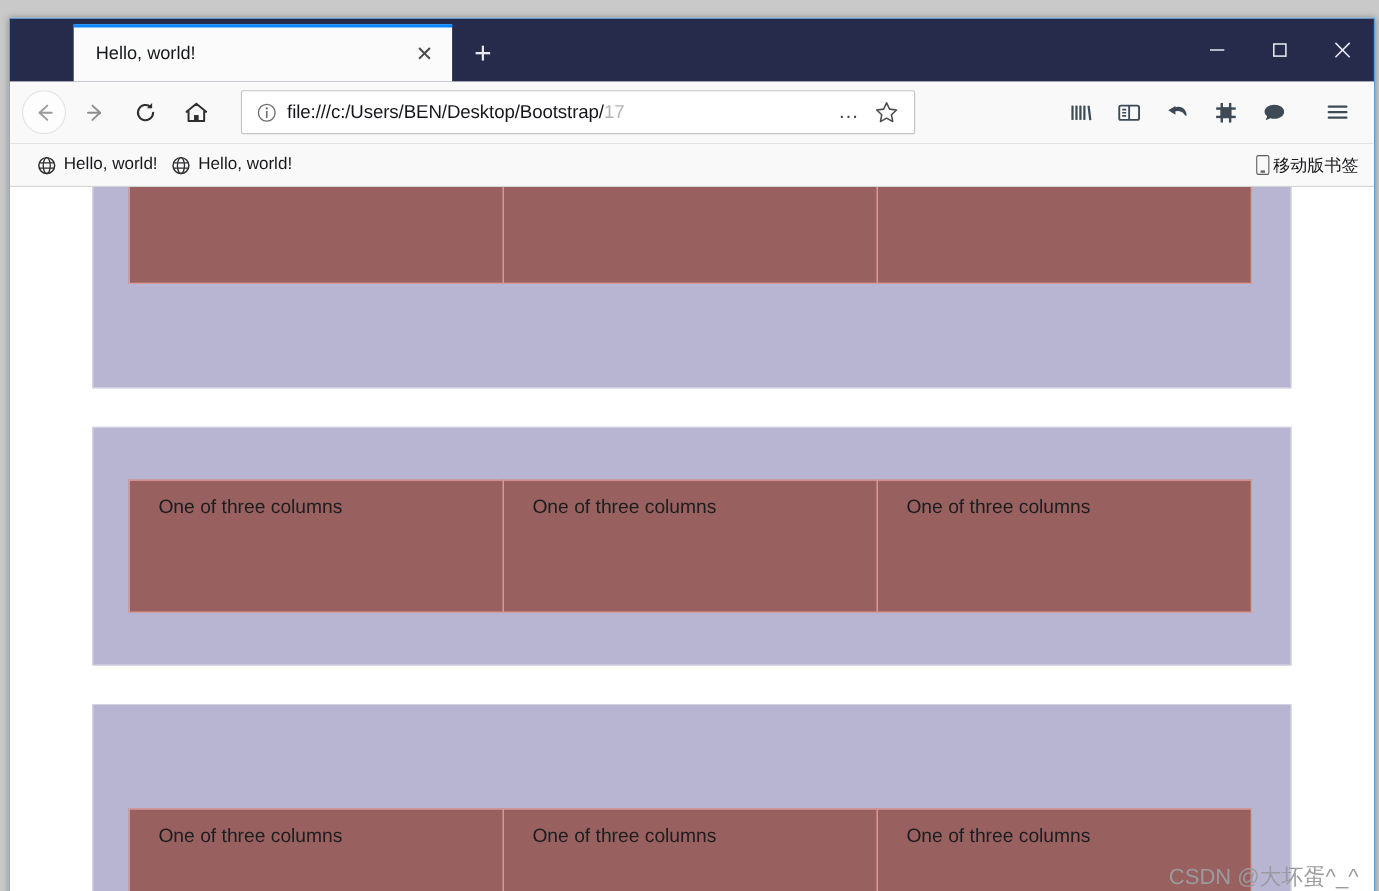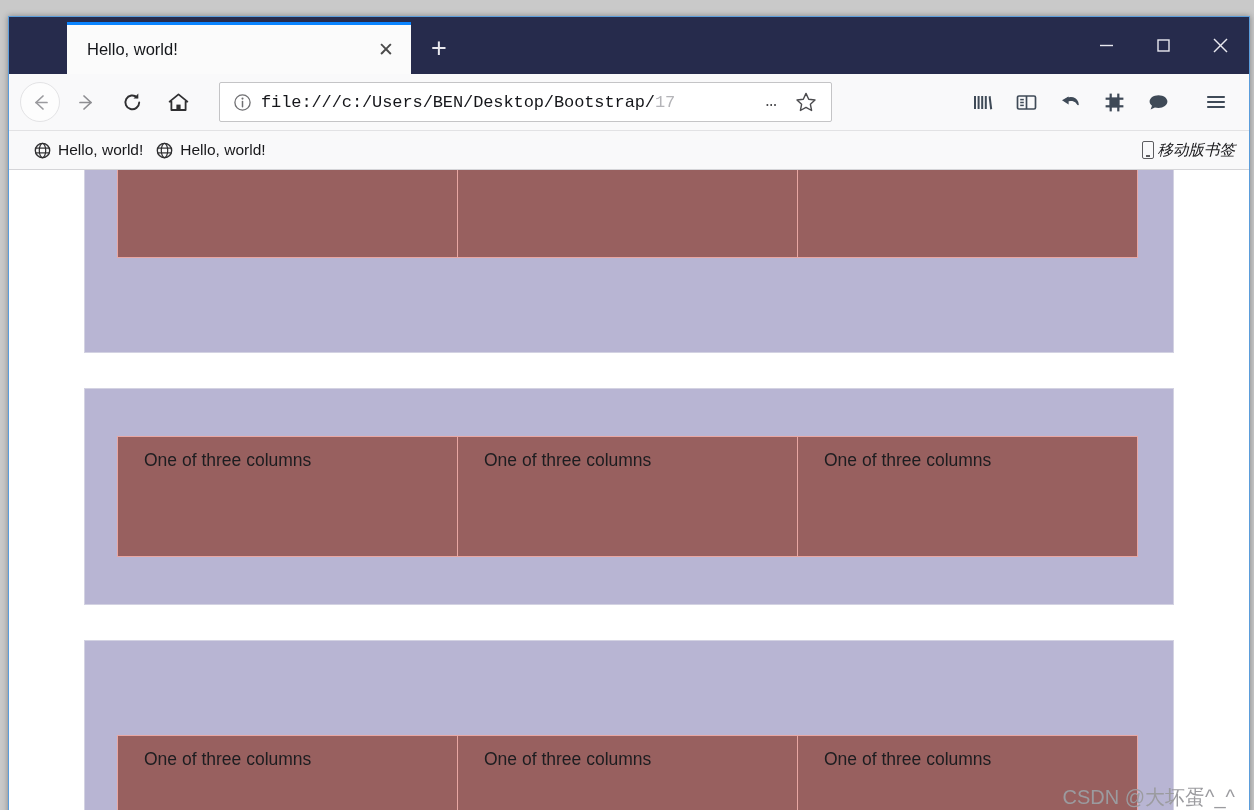--- a/index.html
+++ b/index.html
@@ -100,21 +100,20 @@
   #urlbar {
     flex: 0 0 auto;
     width: 613px;
     height: 40px;
     margin-left: 21px;
     background: #ffffff;
     border: 1px solid #c4c4c6;
     border-radius: 2px;
     display: flex; align-items: center;
     padding: 0 8px 0 9px;
-    font-family: Liberation Mono, monospace;
   }
   #identity-icon {
     width: 26px; height: 26px; flex: 0 0 auto;
     display: flex; align-items: center; justify-content: center;
     color: #6f6f72;
   }
   #url-text {
     flex: 1 1 auto;
     font-size: 17px;
     color: #15161a;
@@ -157,21 +156,20 @@
     font-size: 15.5px;
     color: #18181b;
     white-space: nowrap;
   }
   .bm-icon { width: 19px; height: 19px; display: flex; align-items: center; justify-content: center; color: #2e2e30; }
   #bookmarks-right { margin-left: auto; display: flex; align-items: center; }
   #mobile-bookmarks {
     display: flex; align-items: center; gap: 4px;
     font-size: 15.5px; color: #18181b; padding-right: 6px;
     white-space: nowrap;
-    font-style: italic;
   }
   #phone-glyph {
     width: 12px; height: 18px;
     border: 1.6px solid #5d5d60;
     border-radius: 2px;
     position: relative;
   }
   #phone-glyph::after {
     content: ""; position: absolute;
     left: 50%; bottom: 1.5px; transform: translateX(-50%);

